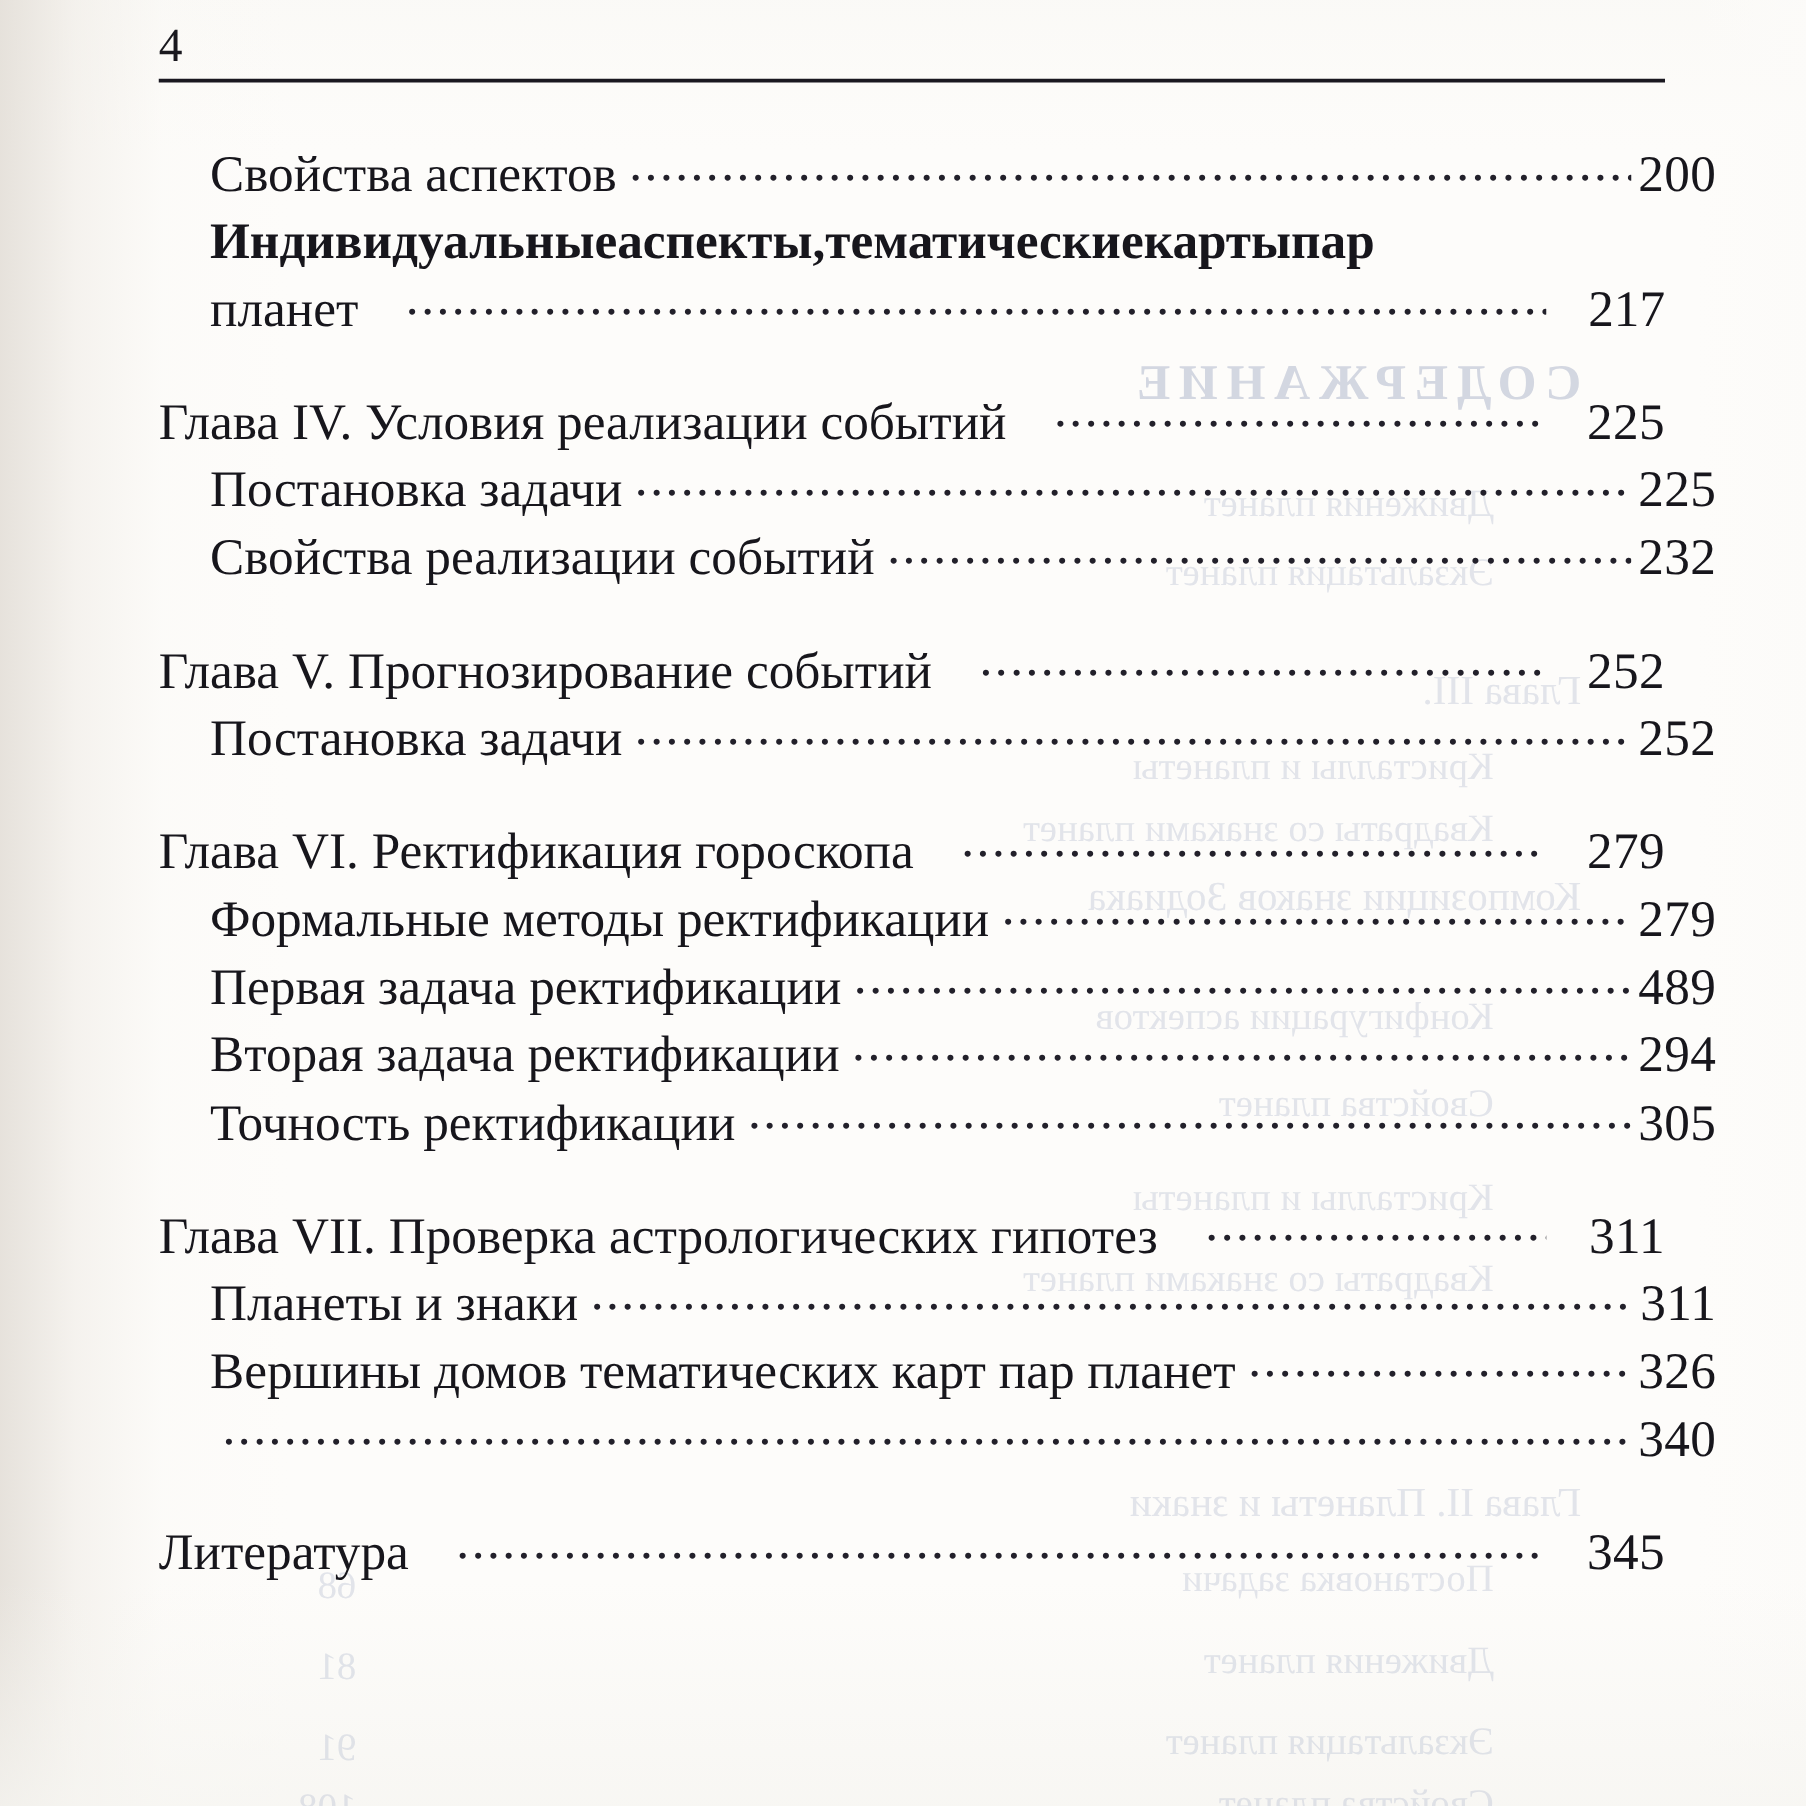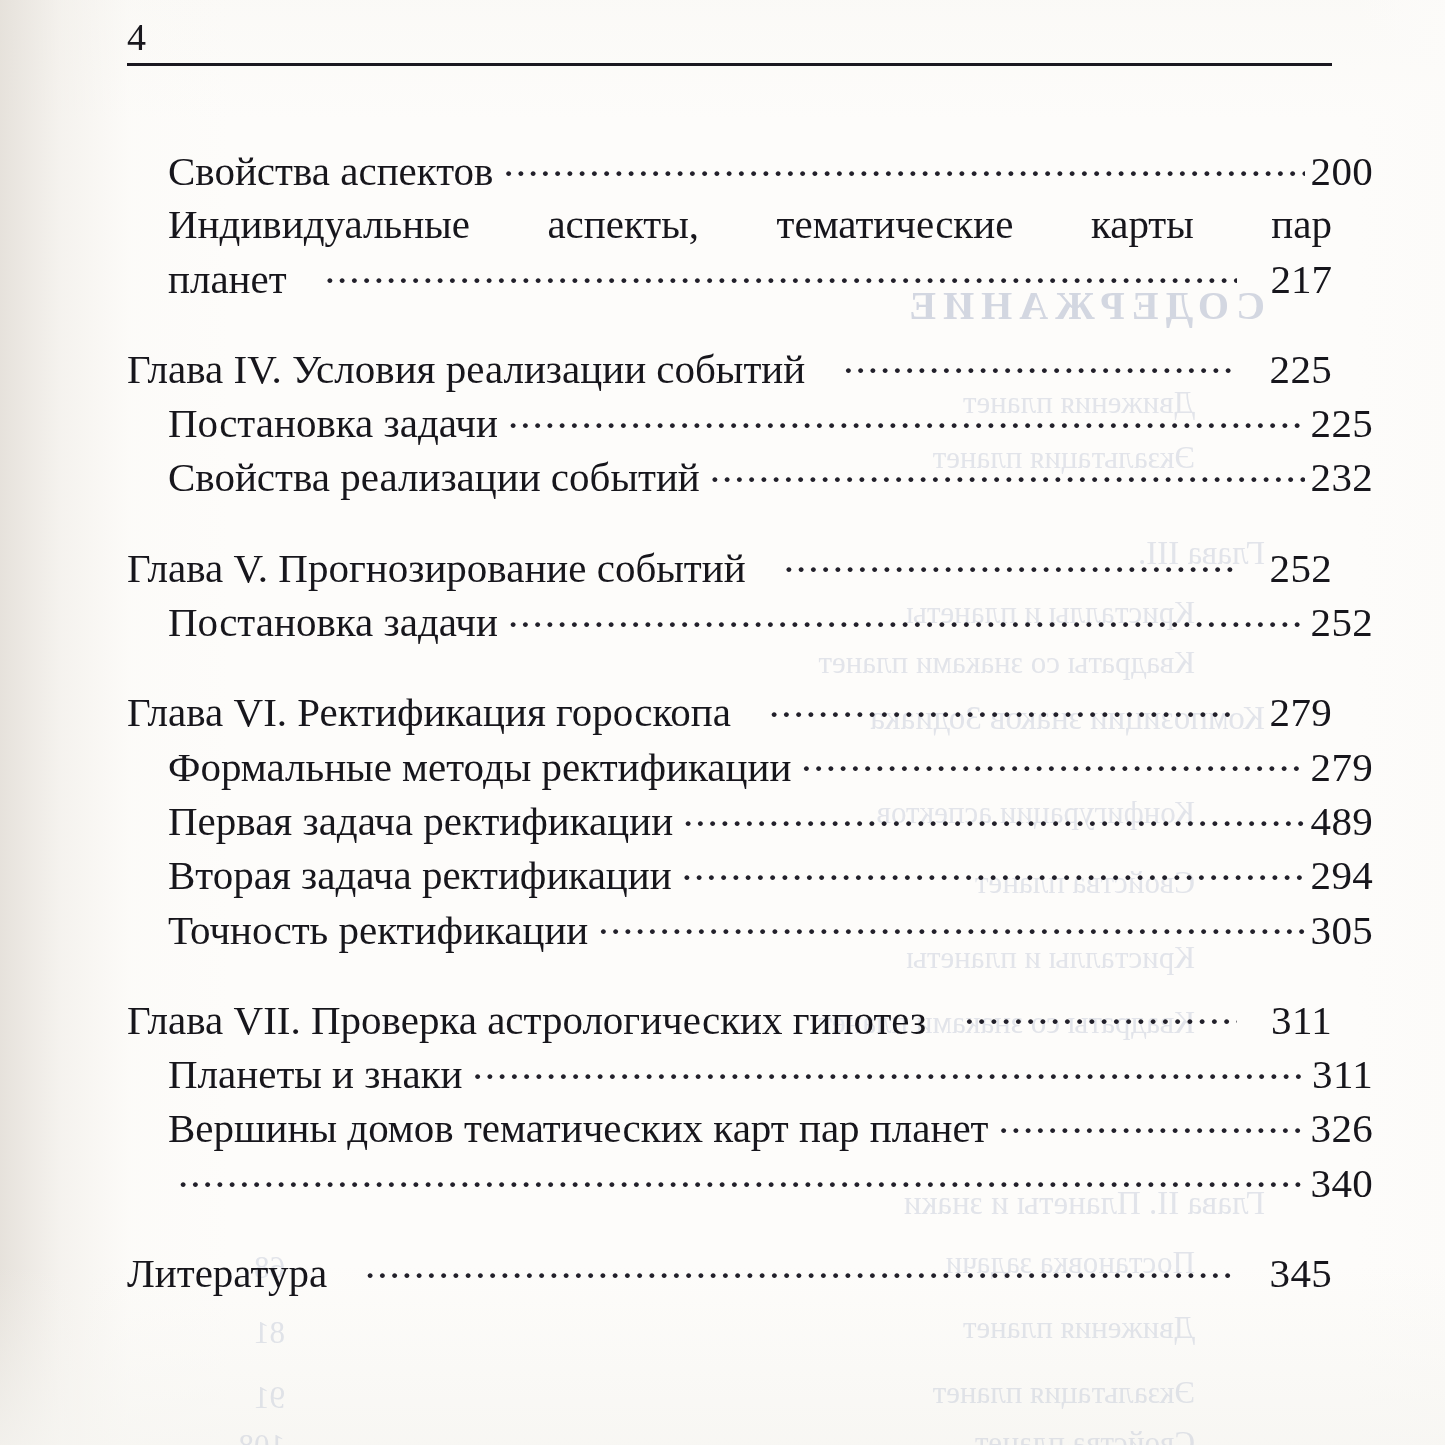--- a/index.html
+++ b/index.html
@@ -97,21 +97,20 @@
     height: 0;
     border-top: 3px solid #1a1820;
     width: 100%;
   }
 
   .toc {
     position: absolute;
     left: 127px;
     top: 112px;
     width: 1205px;
-    margin-top: 32px;
   }
 
   .toc-block { margin: 0; }
   .block-gap { height: 36px; }
 
   .entry {
     display: flex;
     align-items: baseline;
     width: 100%;
     font-size: 41px;
@@ -148,22 +147,22 @@
   .entry.level-2 { padding-left: 41px; }
 
   
   .entry-wrap {
     font-size: 41px;
     line-height: 1.30;
     padding-left: 41px;
   }
   .entry-wrap .first-line {
     display: flex;
-    justify-content: space-between;
     width: 100%;
+    font-weight: bold;
   }
   .entry-wrap .first-line span { flex: 0 0 auto; }
   .entry-wrap .second-line {
     display: flex;
     align-items: baseline;
     width: 100%;
     white-space: nowrap;
     gap: 28px;
   }
   .entry-wrap .second-line .label { flex: 0 0 auto; }

